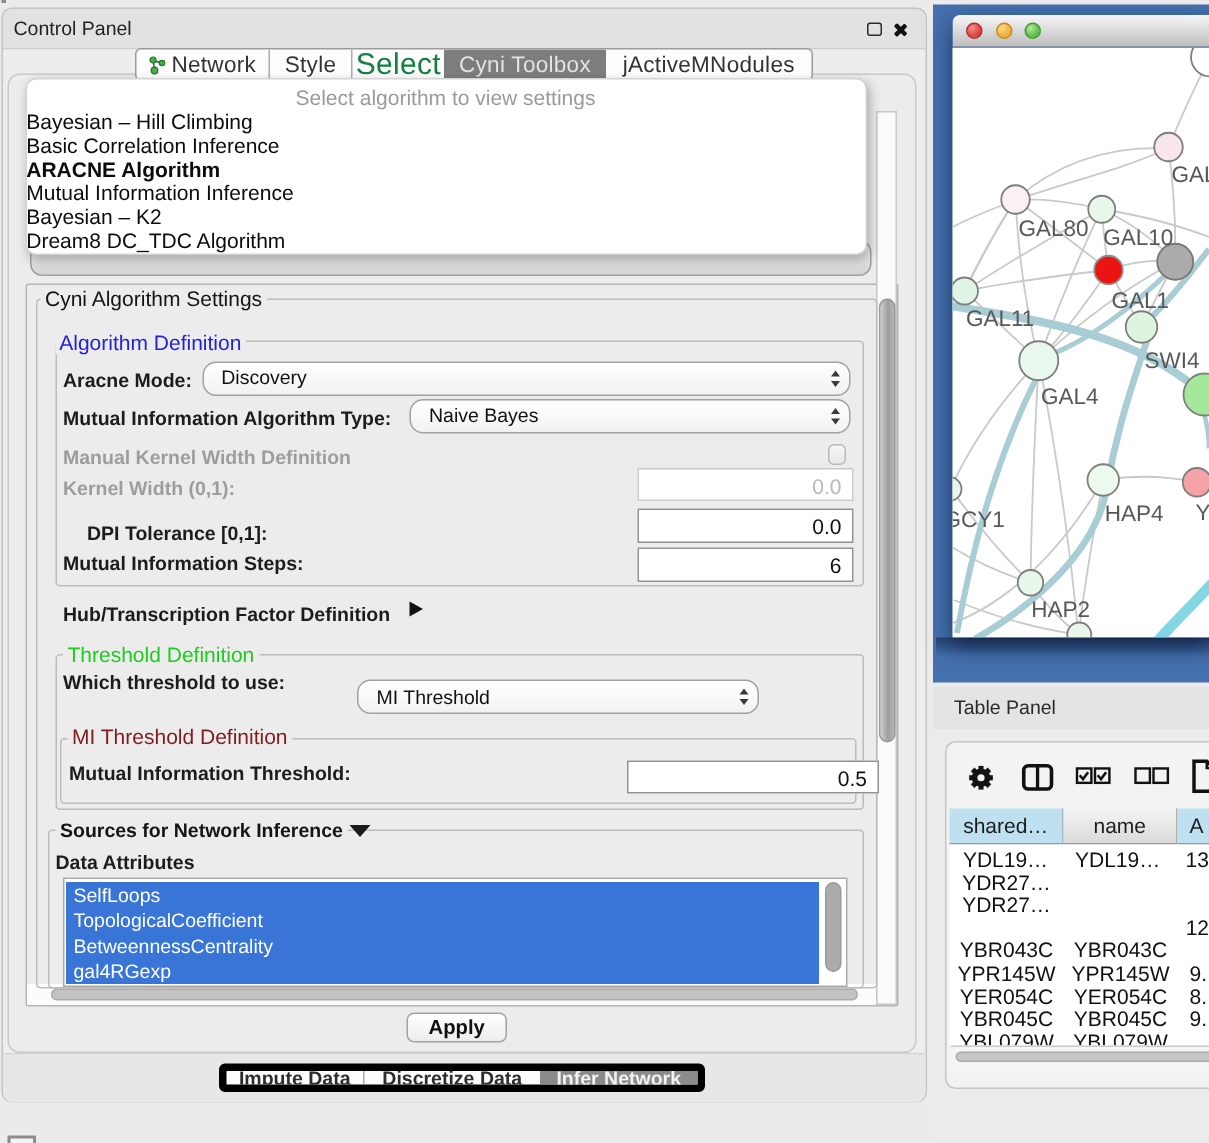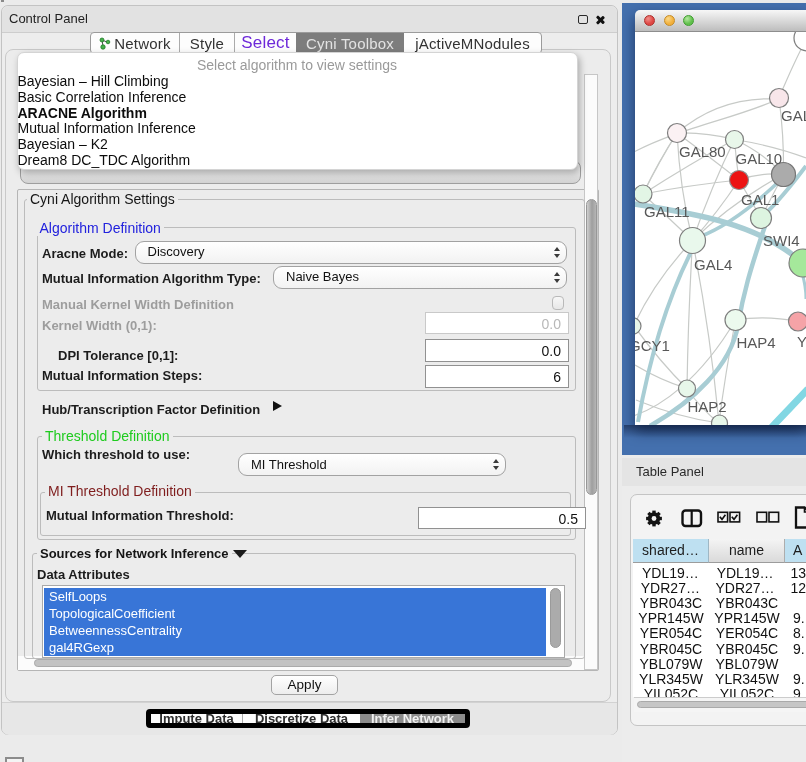--- a/index.html
+++ b/index.html
@@ -36,21 +36,21 @@
   <div class="abs" style="left:90px;top:32px;width:452px;height:22px;background:#fdfdfd;border:1px solid #9b9b9b;border-radius:4px;box-sizing:border-box;overflow:hidden;display:flex;z-index:5;">
     <div style="width:89px;height:100%;display:flex;align-items:center;justify-content:center;border-right:1px solid #ababab;box-sizing:border-box;font-size:15px;font-weight:400;color:#333;letter-spacing:0.2px;">
       <svg width="12" height="13" viewBox="0 0 12 13" style="margin-right:3px;">
         <line x1="3" y1="3" x2="8" y2="5" stroke="#4a4a4a" stroke-width="1"></line>
         <line x1="3" y1="3" x2="4" y2="9" stroke="#4a4a4a" stroke-width="1"></line>
         <circle cx="3" cy="3" r="2" fill="#46b14c" stroke="#1d7a24" stroke-width="0.8"></circle>
         <circle cx="9" cy="5" r="1.8" fill="#46b14c" stroke="#1d7a24" stroke-width="0.8"></circle>
         <circle cx="4" cy="10" r="2.2" fill="#46b14c" stroke="#1d7a24" stroke-width="0.8"></circle>
       </svg>Network</div>
     <div style="width:55px;height:100%;display:flex;align-items:center;justify-content:center;border-right:1px solid #ababab;box-sizing:border-box;font-size:15px;font-weight:400;color:#333;letter-spacing:0.2px;">Style</div>
-    <div style="width:61px;height:100%;display:flex;align-items:center;justify-content:center;box-sizing:border-box;font-size:17px;font-weight:400;color:#6d28d9;letter-spacing:0.2px;">Select</div>
+    <div style="width:61px;height:100%;display:flex;align-items:center;justify-content:center;box-sizing:border-box;font-size:20px;font-weight:400;color:#15803d;letter-spacing:0.2px;">Select</div>
     <div style="width:108px;height:100%;display:flex;align-items:center;justify-content:center;box-sizing:border-box;font-size:15px;font-weight:400;color:#e3e3e3;background:#7d7d7d;letter-spacing:0.2px;">Cyni Toolbox</div>
     <div style="flex:1;height:100%;display:flex;align-items:center;justify-content:center;box-sizing:border-box;font-size:15px;font-weight:400;color:#333;letter-spacing:0.2px;">jActiveMNodules</div>
   </div>
 
   <div class="abs" style="left:4.5px;top:49px;width:606px;height:653px;border:1px solid #c9c9c9;border-radius:8px;background:#ececec;box-sizing:border-box;"></div>
 
   <div class="abs" style="left:16.5px;top:188.5px;width:582.5px;height:482.5px;border:1px solid #b5b5b5;border-radius:2px;background:#ececec;box-sizing:border-box;"></div>
 
   <div class="abs" style="left:584px;top:74px;width:14px;height:596px;background:#fbfbfb;border:1px solid #c6c6c6;box-sizing:border-box;"></div>
   <div class="abs" style="left:585.5px;top:199px;width:11px;height:296px;border-radius:5.5px;background:linear-gradient(90deg,#cfcfcf,#9e9e9e 55%,#b5b5b5);border:1px solid #979797;box-sizing:border-box;"></div>
@@ -116,21 +116,21 @@
 
   <div class="group" style="left:32px;top:553px;width:542px;height:104px;"></div>
   <div class="gtitle" style="left:37px;top:546px;font-size:13px;font-weight:700;">Sources for Network Inference</div>
   <div class="abs" style="left:233px;top:550px;width:0;height:0;border-top:8px solid #1a1a1a;border-left:7px solid transparent;border-right:7px solid transparent;"></div>
   <div class="lbl" style="left:37px;top:567px;">Data Attributes</div>
 
   <div class="abs" style="left:42px;top:585px;width:523px;height:73px;background:#fff;border:1px solid #a9a9a9;box-sizing:border-box;"></div>
   <div class="abs" style="left:44px;top:587.5px;width:501.5px;height:68.3px;background:#3875d7;color:#fff;font-size:13px;line-height:17.07px;padding-left:5px;box-sizing:border-box;">SelfLoops<br>TopologicalCoefficient<br>BetweennessCentrality<br>gal4RGexp</div>
   <div class="abs" style="left:549.5px;top:587.5px;width:11.5px;height:60px;border-radius:5.5px;background:#ababab;border:1px solid #9a9a9a;box-sizing:border-box;"></div>
 
-  <div class="abs" style="left:271px;top:675px;width:67px;height:20px;border:1px solid #a3a3a3;border-radius:5px;background:linear-gradient(#ffffff,#ededed);box-sizing:border-box;text-align:center;line-height:18px;font-size:13.5px;font-weight:400;color:#111;">Apply</div>
+  <div class="abs" style="left:271px;top:675px;width:67px;height:20px;border:1px solid #a3a3a3;border-radius:5px;background:linear-gradient(#ffffff,#ededed);box-sizing:border-box;text-align:center;line-height:18px;font-size:13.5px;font-weight:700;color:#111;">Apply</div>
 
   <div class="abs" style="left:2px;top:702px;width:615px;height:32px;background:#e7e7e7;border-top:1px solid #d2d2d2;border-radius:0 0 7px 7px;"></div>
   <div class="abs" style="left:146px;top:709px;width:324px;height:19px;background:#fdfdfd;border:5px solid #000000;border-radius:4px;box-sizing:border-box;overflow:hidden;display:flex;">
     <div style="width:92px;display:flex;align-items:center;justify-content:center;border-right:1px solid #ababab;box-sizing:border-box;font-size:13px;font-weight:600;color:#2d2d2d;">Impute Data</div>
     <div style="width:117px;display:flex;align-items:center;justify-content:center;box-sizing:border-box;font-size:13px;font-weight:600;color:#2d2d2d;">Discretize Data</div>
     <div style="flex:1;display:flex;align-items:center;justify-content:center;box-sizing:border-box;font-size:13px;font-weight:600;color:#f2f2f2;background:#8b8b8b;">Infer Network</div>
   </div>
 
   <div class="abs" style="left:5px;top:757px;width:19px;height:10px;border:2px solid #8c8c8c;background:#f4f4f4;box-sizing:border-box;"></div>
 
@@ -266,24 +266,24 @@
     <div style="width:76px;background:linear-gradient(#f4f4f4,#dadada);border-right:1px solid #adadad;border-bottom:1px solid #9c9c9c;box-sizing:border-box;display:flex;align-items:center;justify-content:center;">name</div>
     <div style="flex:1;background:#bee0f1;border-bottom:1px solid #9c9c9c;box-sizing:border-box;display:flex;align-items:center;padding-left:8px;">A</div>
   </div>
   <div class="abs" style="left:633px;top:562.5px;width:173px;height:134.5px;background:#fff;overflow:hidden;">
     <div style="position:absolute;left:0;top:3px;width:173px;font-size:14px;color:#111;line-height:15.2px;">
       <div style="display:flex;">
           <span style="width:76px;text-align:center;">YDL19…</span>
           <span style="width:76px;text-align:center;">YDL19…</span>
           <span style="padding-left:8px;">13</span>
         </div>
-      <div style="display:flex;">
+      <div style="display:flex;flex-direction:column;">
           <span style="width:76px;text-align:center;">YDR27…</span>
           <span style="width:76px;text-align:center;">YDR27…</span>
-          <span style="padding-left:8px;">12</span>
+          <span style="padding-left:8px;text-align:right;">12</span>
         </div>
       <div style="display:flex;">
           <span style="width:76px;text-align:center;">YBR043C</span>
           <span style="width:76px;text-align:center;">YBR043C</span>
           <span style="padding-left:8px;"></span>
         </div>
       <div style="display:flex;">
           <span style="width:76px;text-align:center;">YPR145W</span>
           <span style="width:76px;text-align:center;">YPR145W</span>
           <span style="padding-left:8px;">9.</span>

